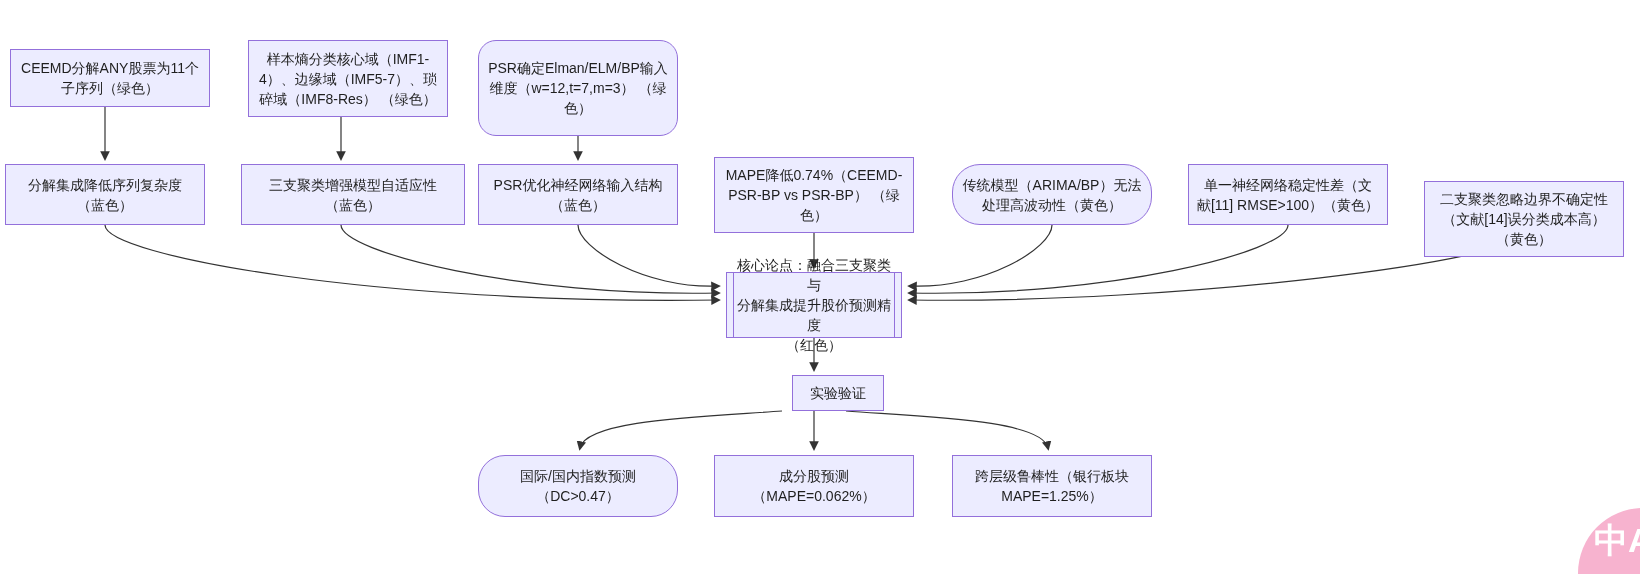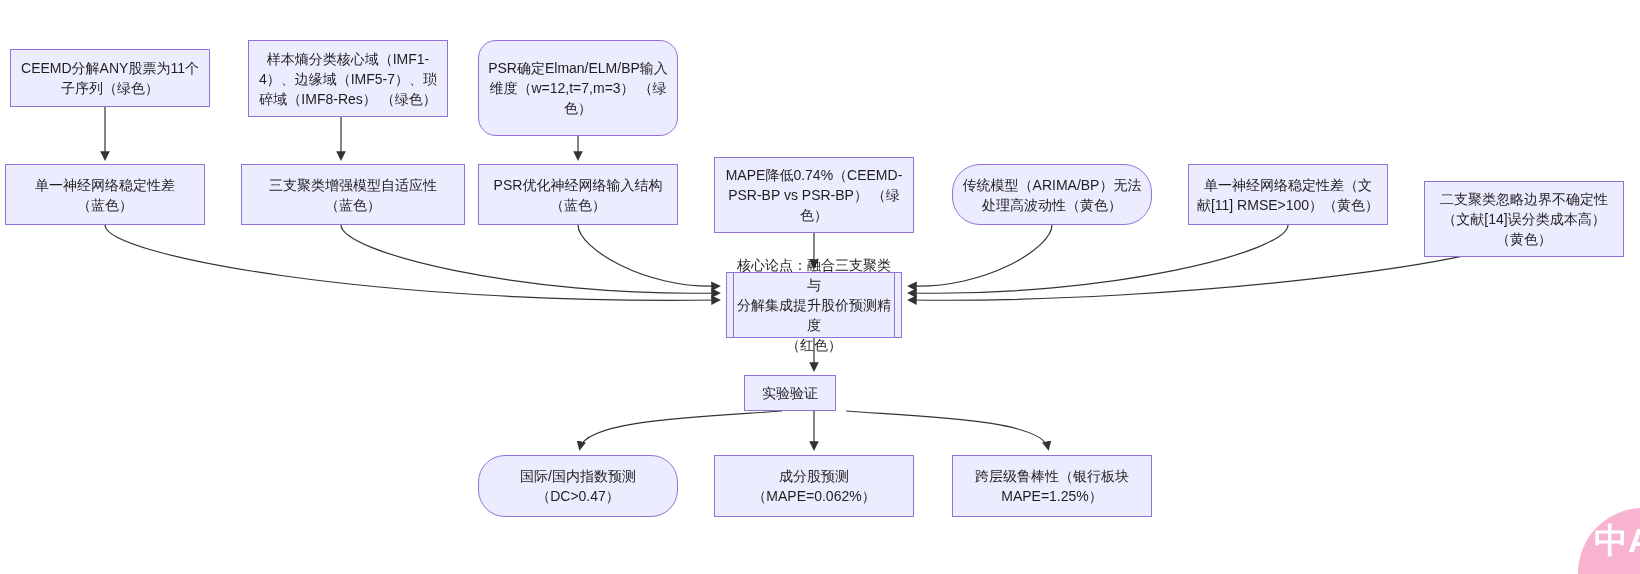--- a/index.html
+++ b/index.html
@@ -63,42 +63,42 @@
 
   <div class="node" style="left:10px;top:49px;width:200px;height:58px;">CEEMD分解ANY股票为11个
 子序列（绿色）</div>
   <div class="node" style="left:241px;top:40px;width:200px;height:77px;margin-left:7px;">样本熵分类核心域（IMF1-
 4）、边缘域（IMF5-7）、琐
 碎域（IMF8-Res） （绿色）</div>
   <div class="node" style="left:478px;top:40px;width:200px;height:96px;border-radius:18px;">PSR确定Elman/ELM/BP输入
 维度（w=12,t=7,m=3） （绿
 色）</div>
 
-  <div class="node" style="left:5px;top:164px;width:200px;height:61px;">单一神经网络稳定性差
+  <div class="node" style="left:5px;top:164px;width:200px;height:61px;">分解集成降低序列复杂度
 （蓝色）</div>
   <div class="node" style="left:241px;top:164px;width:224px;height:61px;">三支聚类增强模型自适应性
 （蓝色）</div>
   <div class="node" style="left:478px;top:164px;width:200px;height:61px;">PSR优化神经网络输入结构
 （蓝色）</div>
   <div class="node" style="left:714px;top:157px;width:200px;height:76px;">MAPE降低0.74%（CEEMD-
 PSR-BP vs PSR-BP） （绿
 色）</div>
   <div class="node" style="left:952px;top:164px;width:200px;height:61px;border-radius:28px;">传统模型（ARIMA/BP）无法
 处理高波动性（黄色）</div>
   <div class="node" style="left:1188px;top:164px;width:200px;height:61px;">单一神经网络稳定性差（文
 献[11] RMSE&gt;100）（黄色）</div>
   <div class="node" style="left:1424px;top:157px;width:200px;height:76px;margin-top:24px;">二支聚类忽略边界不确定性
 （文献[14]误分类成本高）
 （黄色）</div>
 
   <div class="node core" style="left:726px;top:272px;width:176px;height:66px;">核心论点：融合三支聚类与
 分解集成提升股价预测精度
 （红色）</div>
 
-  <div class="node" style="left:744px;top:375px;width:92px;height:36px;">实验验证</div>
+  <div class="node" style="left:792px;top:375px;width:92px;height:36px;">实验验证</div>
 
   <div class="node" style="left:478px;top:455px;width:200px;height:62px;border-radius:27px;">国际/国内指数预测
 （DC&gt;0.47）</div>
   <div class="node" style="left:714px;top:455px;width:200px;height:62px;">成分股预测
 （MAPE=0.062%）</div>
   <div class="node" style="left:952px;top:455px;width:200px;height:62px;">跨层级鲁棒性（银行板块
 MAPE=1.25%）</div>
 
   <div id="badge">
     <span>中A</span>

